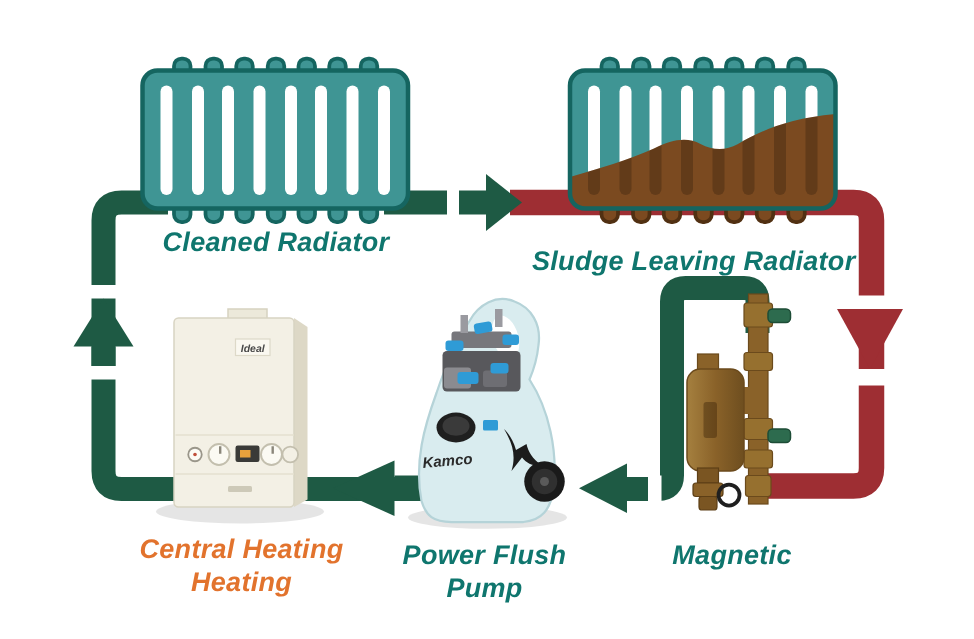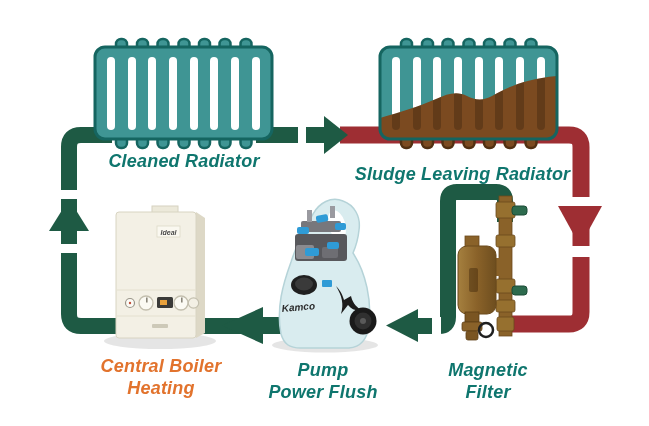--- a/index.html
+++ b/index.html
@@ -225,27 +225,26 @@
       <circle cx="486" cy="330" r="7" fill="none" stroke="#1f1f1f" stroke-width="2.5"></circle>
     </g>
   </g>
 </svg>
 
   <div class="label" style="left:79px;top:151px;width:210px;">Cleaned Radiator</div>
 
   <div class="label" style="left:344px;top:164px;width:237px;">Sludge Leaving Radiator</div>
 
   <div class="label orange" style="left:76px;top:356px;width:170px;">
-    <span>Central Boiler</span>
+    <span>Central Heating</span>
     <span>Heating</span>
   </div>
 
   <div class="label" style="left:248px;top:360px;width:150px;">
+    <span>Power Flush</span>
     <span>Pump</span>
-    <span>Power Flush</span>
   </div>
 
   <div class="label" style="left:413px;top:360px;width:150px;">
     <span>Magnetic</span>
-    <span>Filter</span>
   </div>
 
 </div>
 
 </body></html>

